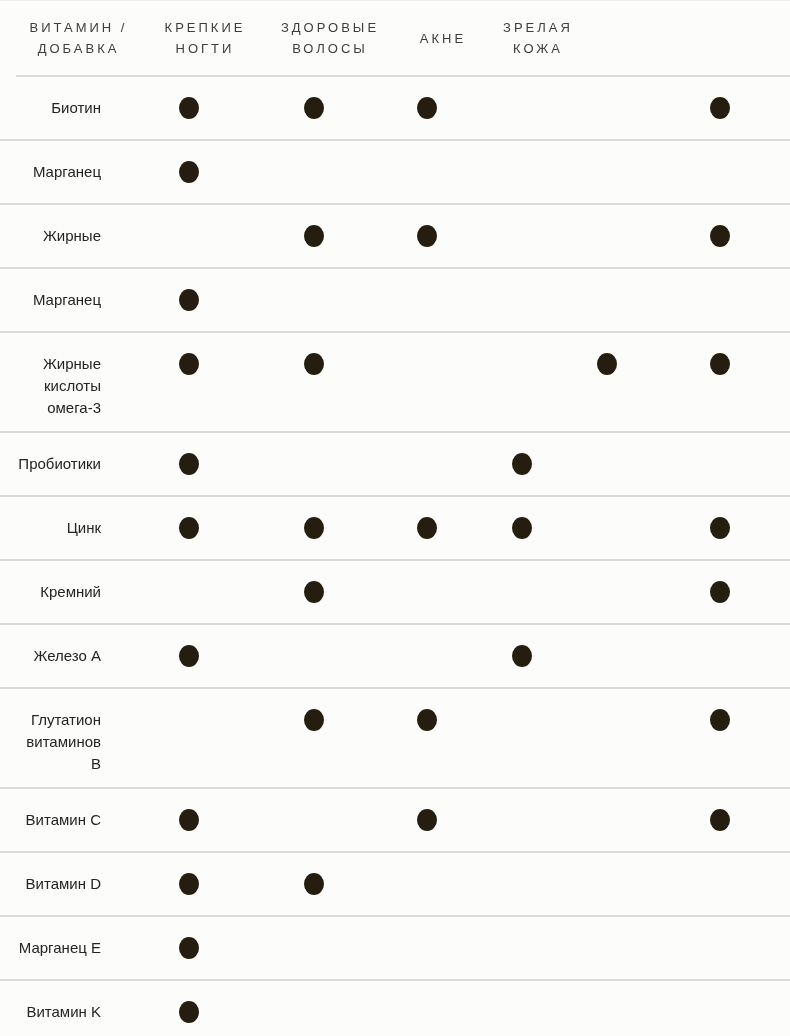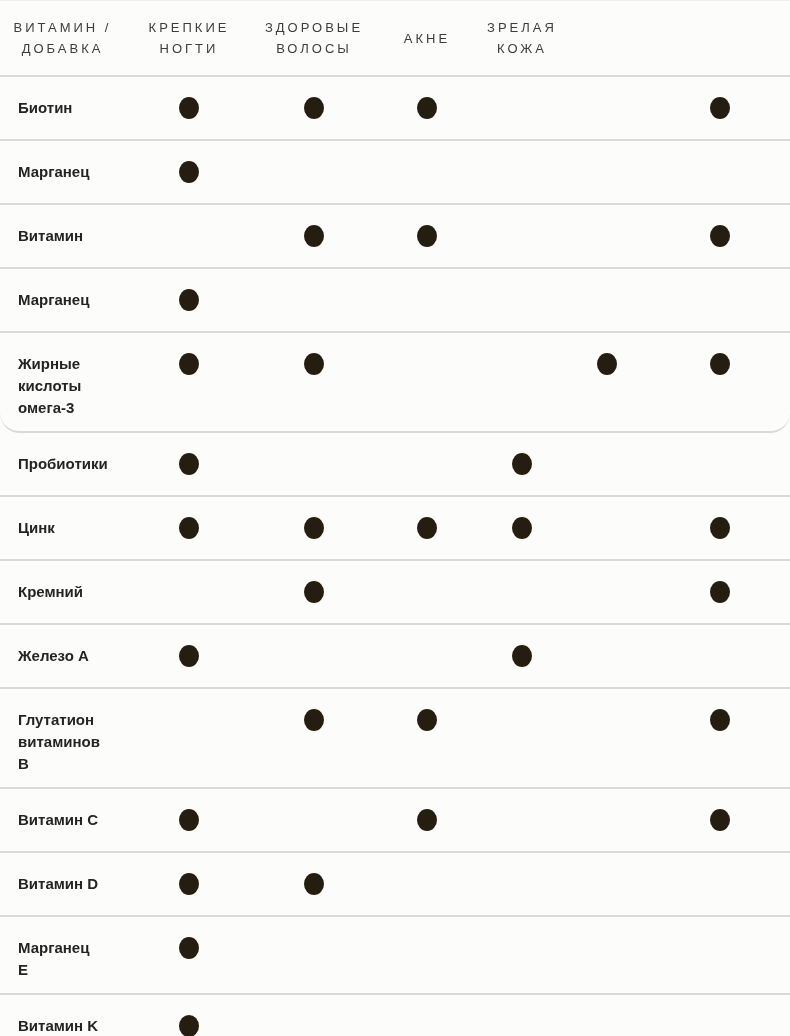--- a/index.html
+++ b/index.html
@@ -22,47 +22,49 @@
     border-top:1px solid var(--topline);
   }
   .grid-row{
     display:grid;
     grid-template-columns:125px 128px 122px 104px 86px 84px 141px;
     border-bottom:2px solid var(--separator);
   }
   .header-row{
     min-height:76px;
     align-items:center;
+    margin-left:16px;
   }
   .header-cell{
     font-size:13px;
     line-height:21px;
     letter-spacing:3px;
     color:var(--header-text);
     text-transform:uppercase;
     text-align:center;
     padding:6px 0;
     align-self:center;
   }
   .body-row{
     min-height:64px;
     align-items:start;
   }
-  .row-tall{min-height:100px;border-radius:20px;}
+  .row-tall{min-height:100px;}
   .cell{
     padding-top:20px;
     padding-bottom:12px;
   }
   .label-cell{
     font-size:15px;
-    font-weight:700;
+    font-weight:400;
     line-height:22px;
     color:var(--label-text);
     padding-left:18px;
     padding-right:24px;
+    text-align:right;
   }
   .mark-cell{
     display:flex;
     justify-content:center;
     align-items:flex-start;
   }
   .dot{
     display:block;
     width:20px;height:22px;
     border-radius:50%;
@@ -105,21 +107,21 @@
           <span class="dot"></span>
         </div>
     <div class="cell mark-cell"></div>
     <div class="cell mark-cell"></div>
     <div class="cell mark-cell"></div>
     <div class="cell mark-cell"></div>
     <div class="cell mark-cell"></div>
   </div>
 
   <div class="grid-row body-row">
-    <div class="cell label-cell">Витамин</div>
+    <div class="cell label-cell">Жирные</div>
     <div class="cell mark-cell"></div>
     <div class="cell mark-cell">
           <span class="dot"></span>
         </div>
     <div class="cell mark-cell">
           <span class="dot"></span>
         </div>
     <div class="cell mark-cell"></div>
     <div class="cell mark-cell"></div>
     <div class="cell mark-cell">

